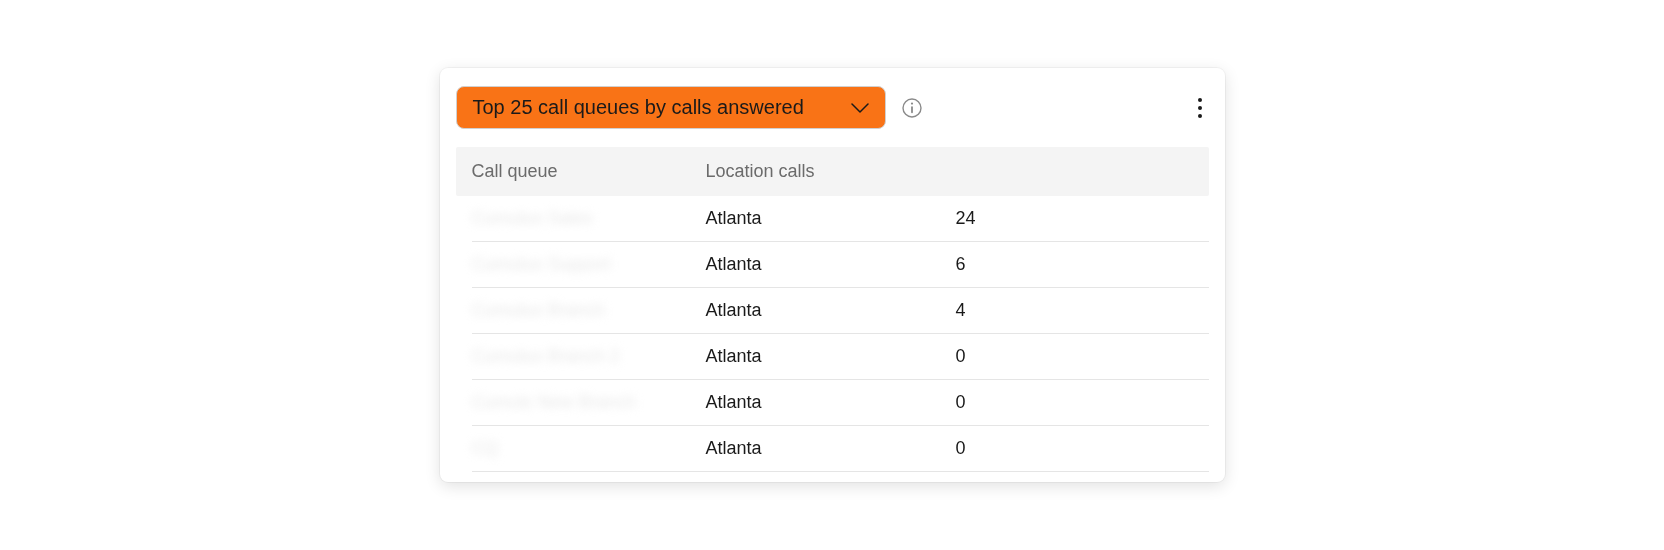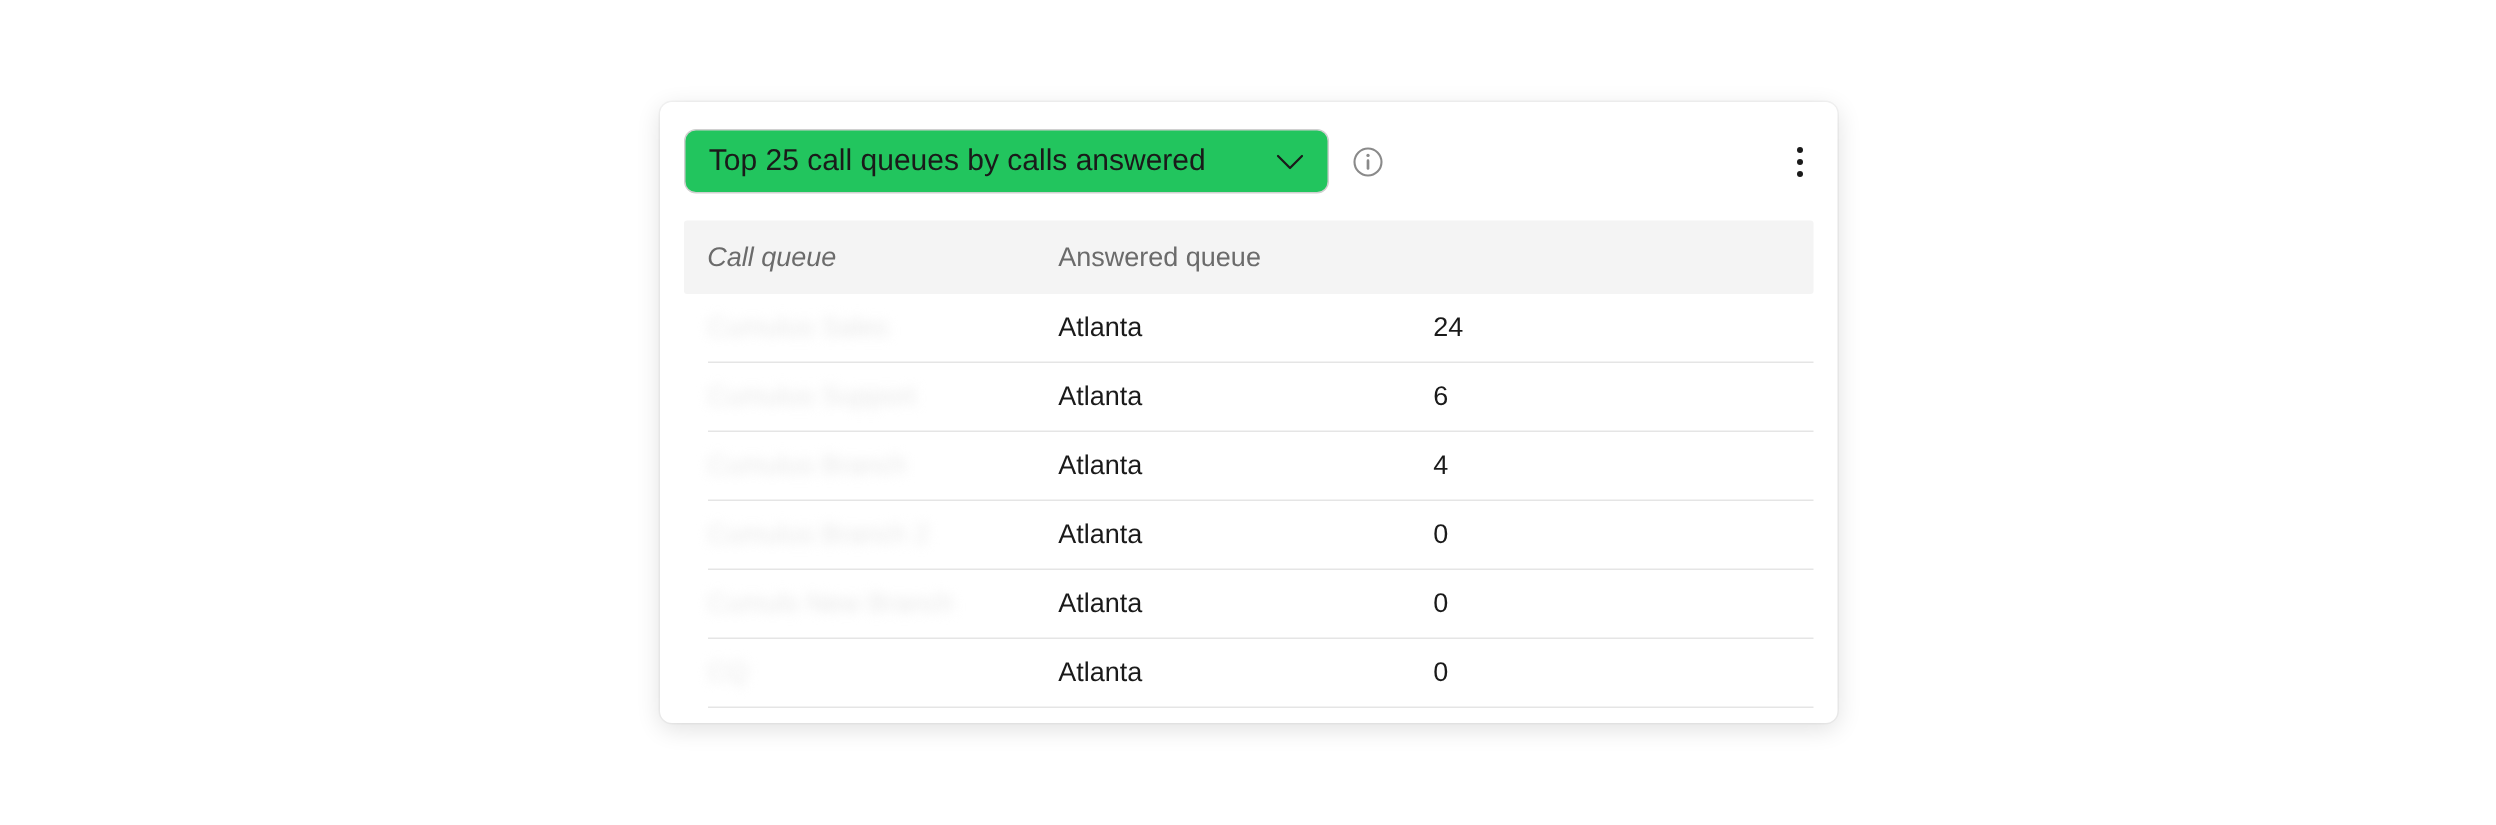--- a/index.html
+++ b/index.html
@@ -30,21 +30,21 @@
     }
     .dropdown {
       display: flex;
       align-items: center;
       justify-content: space-between;
       border: 1px solid #d0d0d0;
       border-radius: 8px;
       padding: 9px 16px;
       min-width: 430px;
       cursor: pointer;
-      background: #22c55e;
+      background: #f97316;
     }
     .dropdown-label {
       font-size: 20px;
       color: #1a1a1a;
       font-weight: 400;
     }
     .chevron {
       margin-left: 20px;
       display: flex;
       align-items: center;
@@ -76,21 +76,20 @@
       border-radius: 2px;
       padding: 14px 0;
     }
     .col {
       font-size: 18px;
     }
     .col-queue {
       width: 250px;
       padding-left: 16px;
       color: #6b6b6b;
-      font-style: italic;
     }
     .col-location {
       width: 250px;
       color: #6b6b6b;
     }
     .col-answered {
       flex: 1;
       color: #6b6b6b;
     }
     .table-body {
@@ -149,21 +148,21 @@
         <circle cx="3" cy="3" r="2" fill="#1a1a1a"></circle>
         <circle cx="3" cy="11" r="2" fill="#1a1a1a"></circle>
         <circle cx="3" cy="19" r="2" fill="#1a1a1a"></circle>
       </svg>
     </span>
   </div>
 
   <div class="table-wrap">
     <div class="table-head">
       <div class="col col-queue">Call queue</div>
-      <div class="col col-answered">Answered queue</div>
+      <div class="col col-answered">Location calls</div>
     </div>
     <div class="table-body">
       <div class="row">
         <div class="cell cell-queue"><span class="blur-text">Cumulus Sales</span></div>
         <div class="cell cell-location">Atlanta</div>
         <div class="cell cell-answered">24</div>
       </div>
       <div class="row">
         <div class="cell cell-queue"><span class="blur-text">Cumulus Support</span></div>
         <div class="cell cell-location">Atlanta</div>

